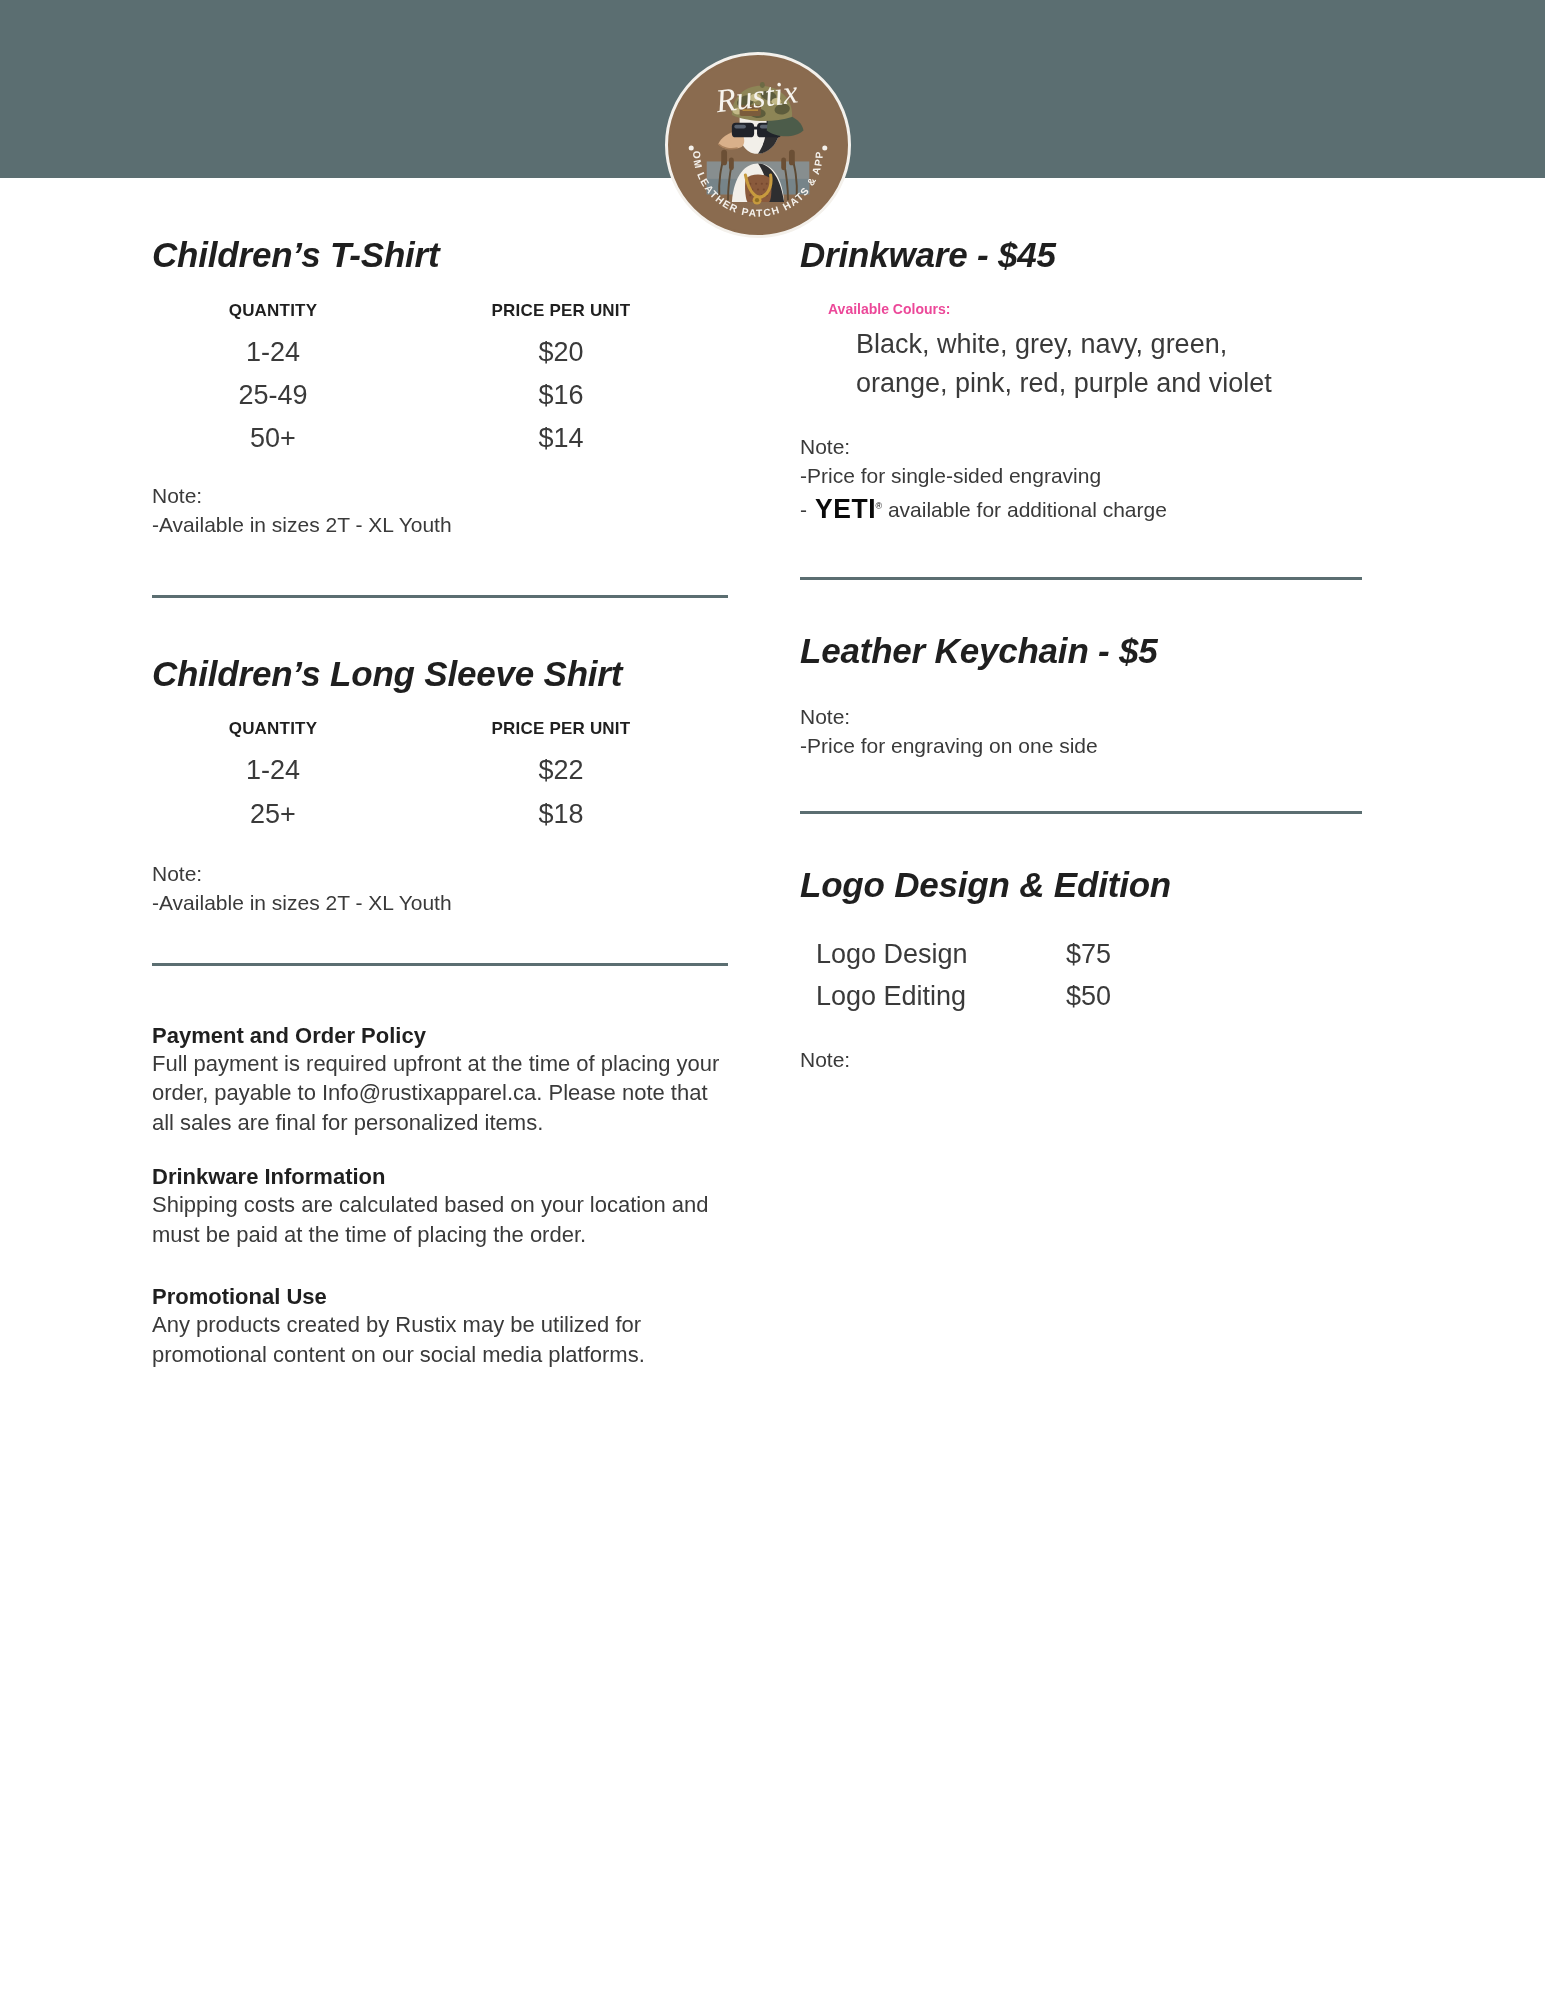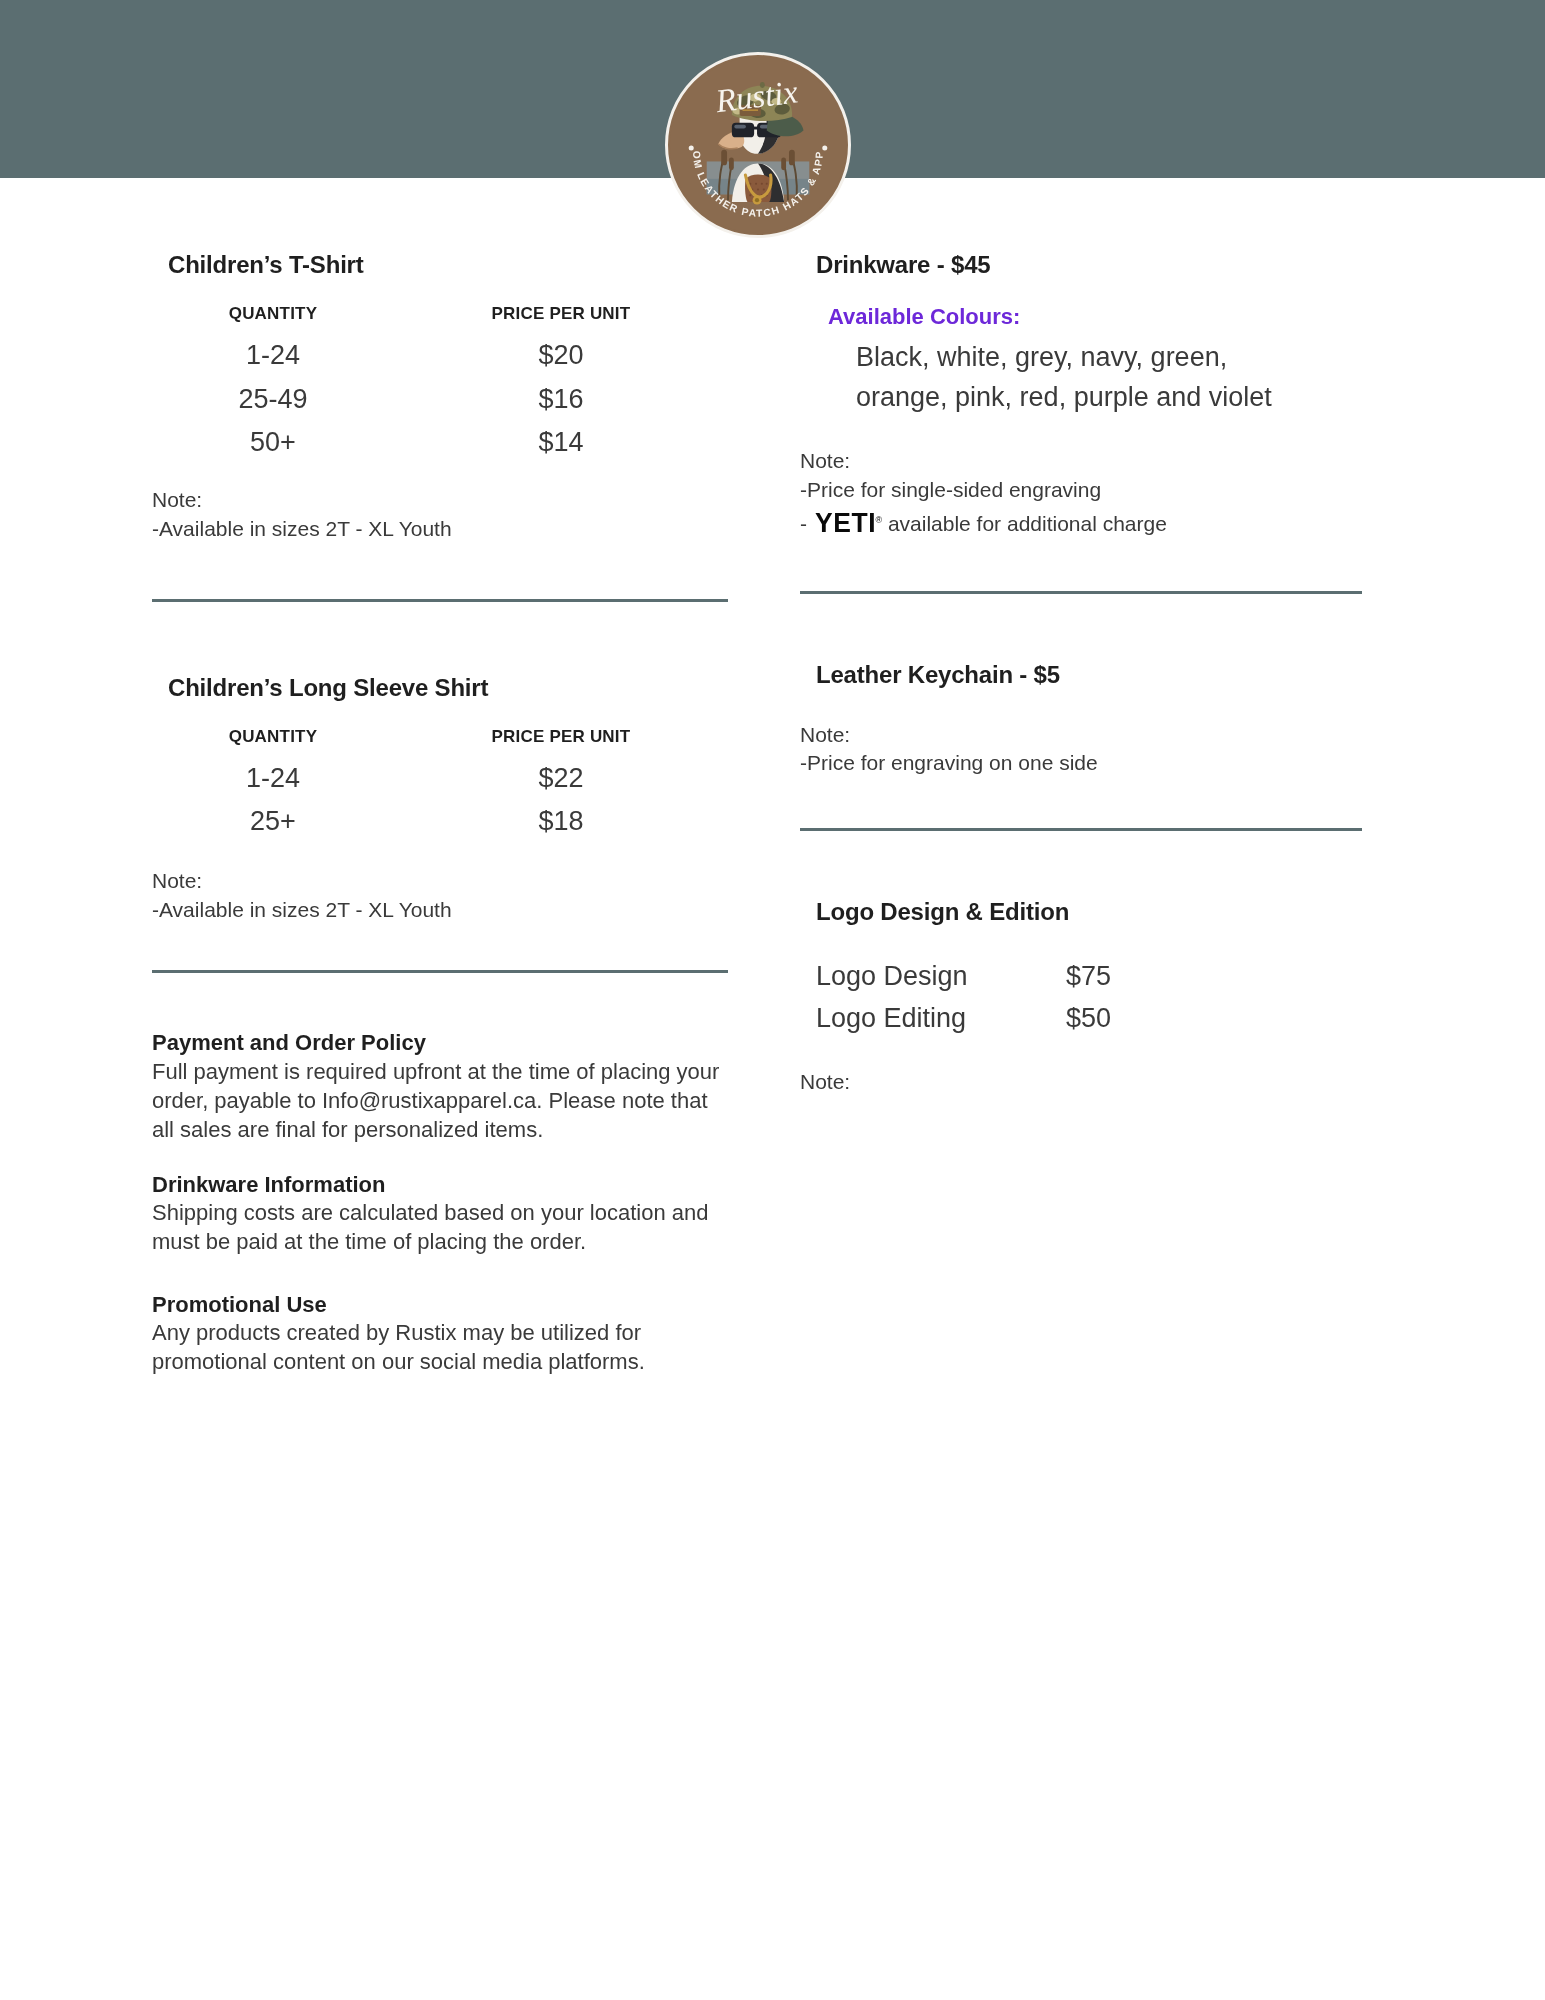--- a/index.html
+++ b/index.html
@@ -62,26 +62,27 @@
   }
   .col-right {
     position: absolute;
     left: 800px;
     top: 0;
     width: 562px;
   }
 
   
   h2.section-title {
-    font-size: 24px;
+    font-size: 35px;
     font-weight: bold;
     letter-spacing: -0.2px;
     color: #1f1f1f;
-    margin: 16px;
+    margin: 0;
     line-height: 1.1;
+    font-style: italic;
   }
 
   
   .price-table {
     width: 100%;
     border-collapse: collapse;
     margin-top: 26px;
   }
   .price-table th {
     font-size: 17px;
@@ -119,23 +120,23 @@
     font-size: 21px;
     line-height: 1.38;
     color: #3a3a3a;
     margin-top: 26px;
   }
   .note-block .note-label { display: block; }
   .note-block .note-line { display: block; }
 
   
   .sub-label {
-    font-size: 22px;
+    font-size: 14px;
     font-weight: bold;
-    color: #6d28d9;
+    color: #ec4899;
     margin-top: 26px;
     padding-left: 28px;
   }
   .colours-text {
     font-size: 27px;
     line-height: 1.45;
     color: #3a3a3a;
     margin-top: 8px;
     padding-left: 56px;
     padding-right: 40px;

